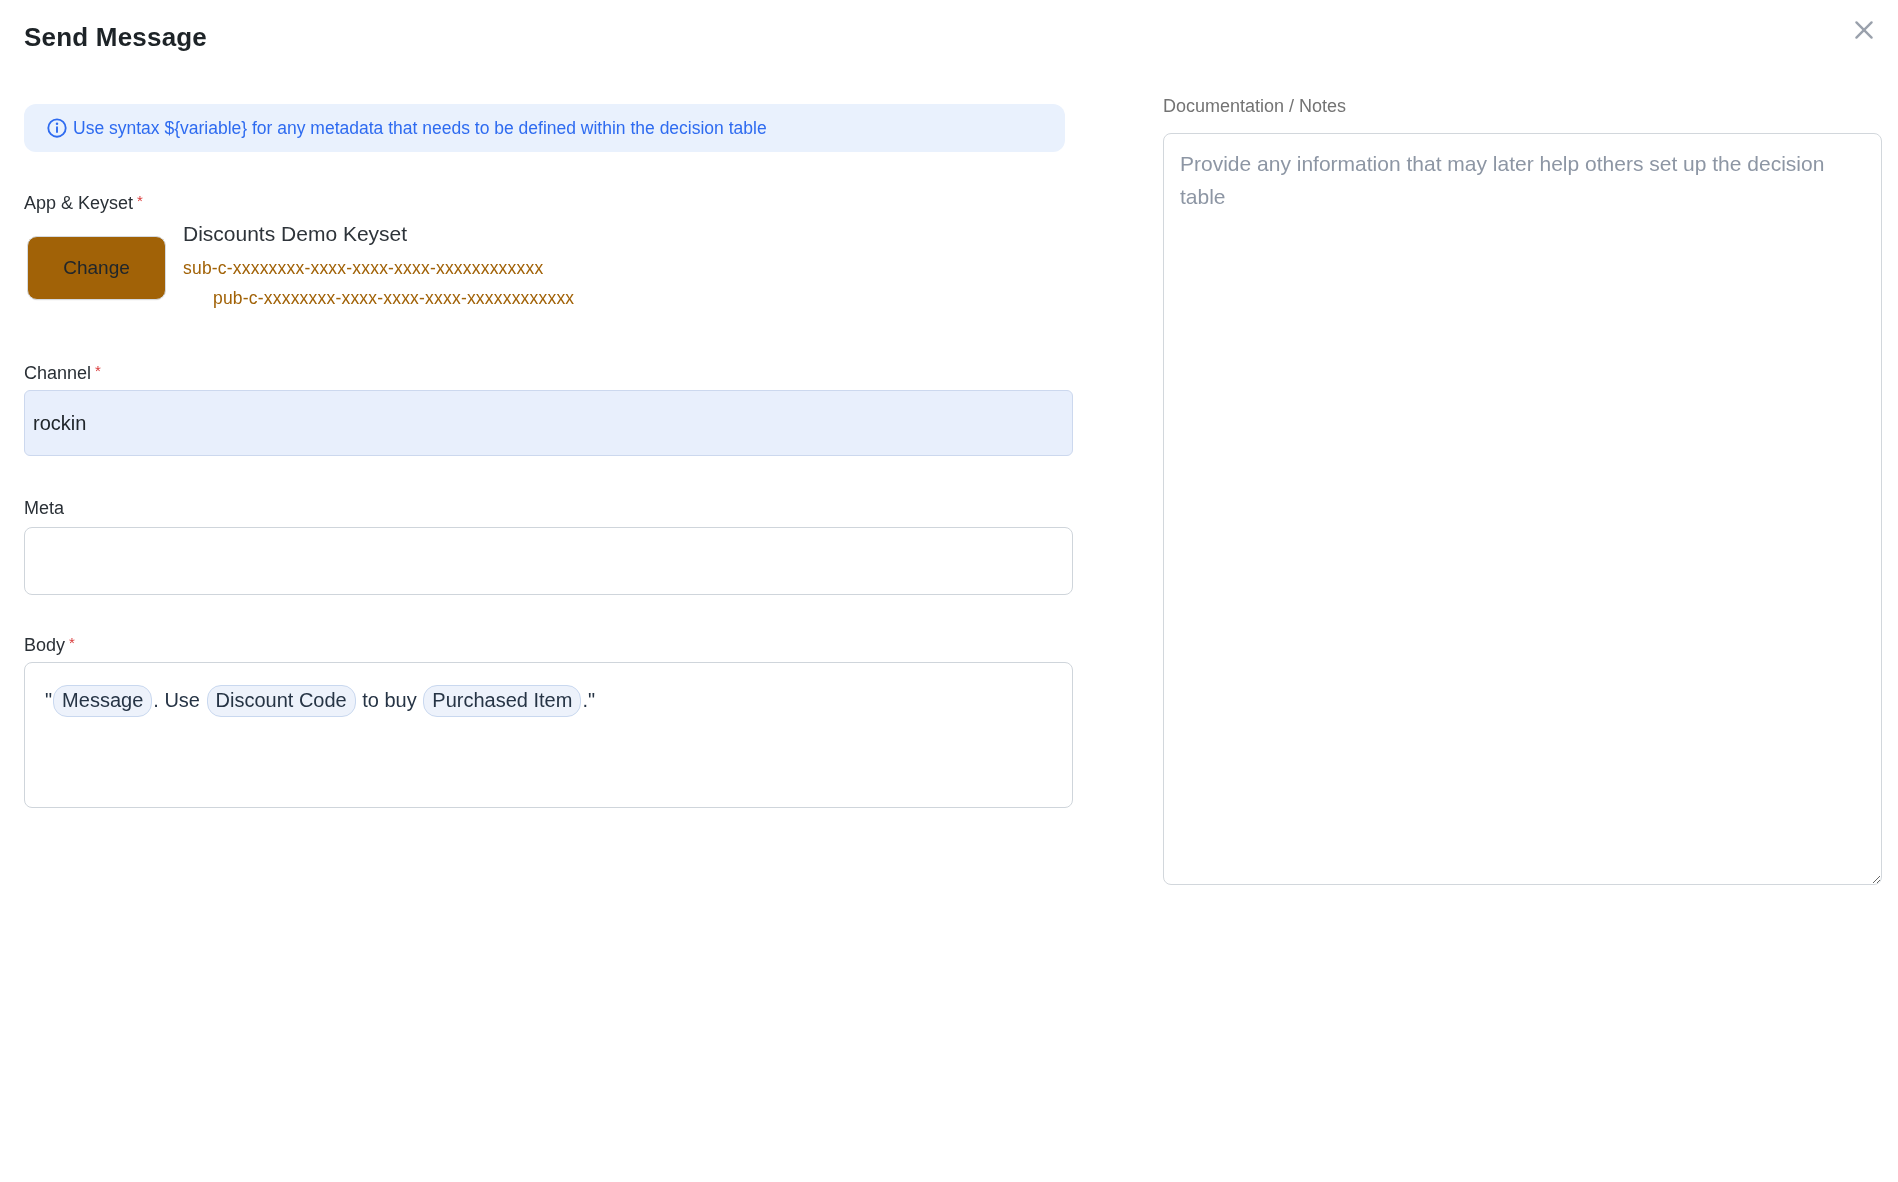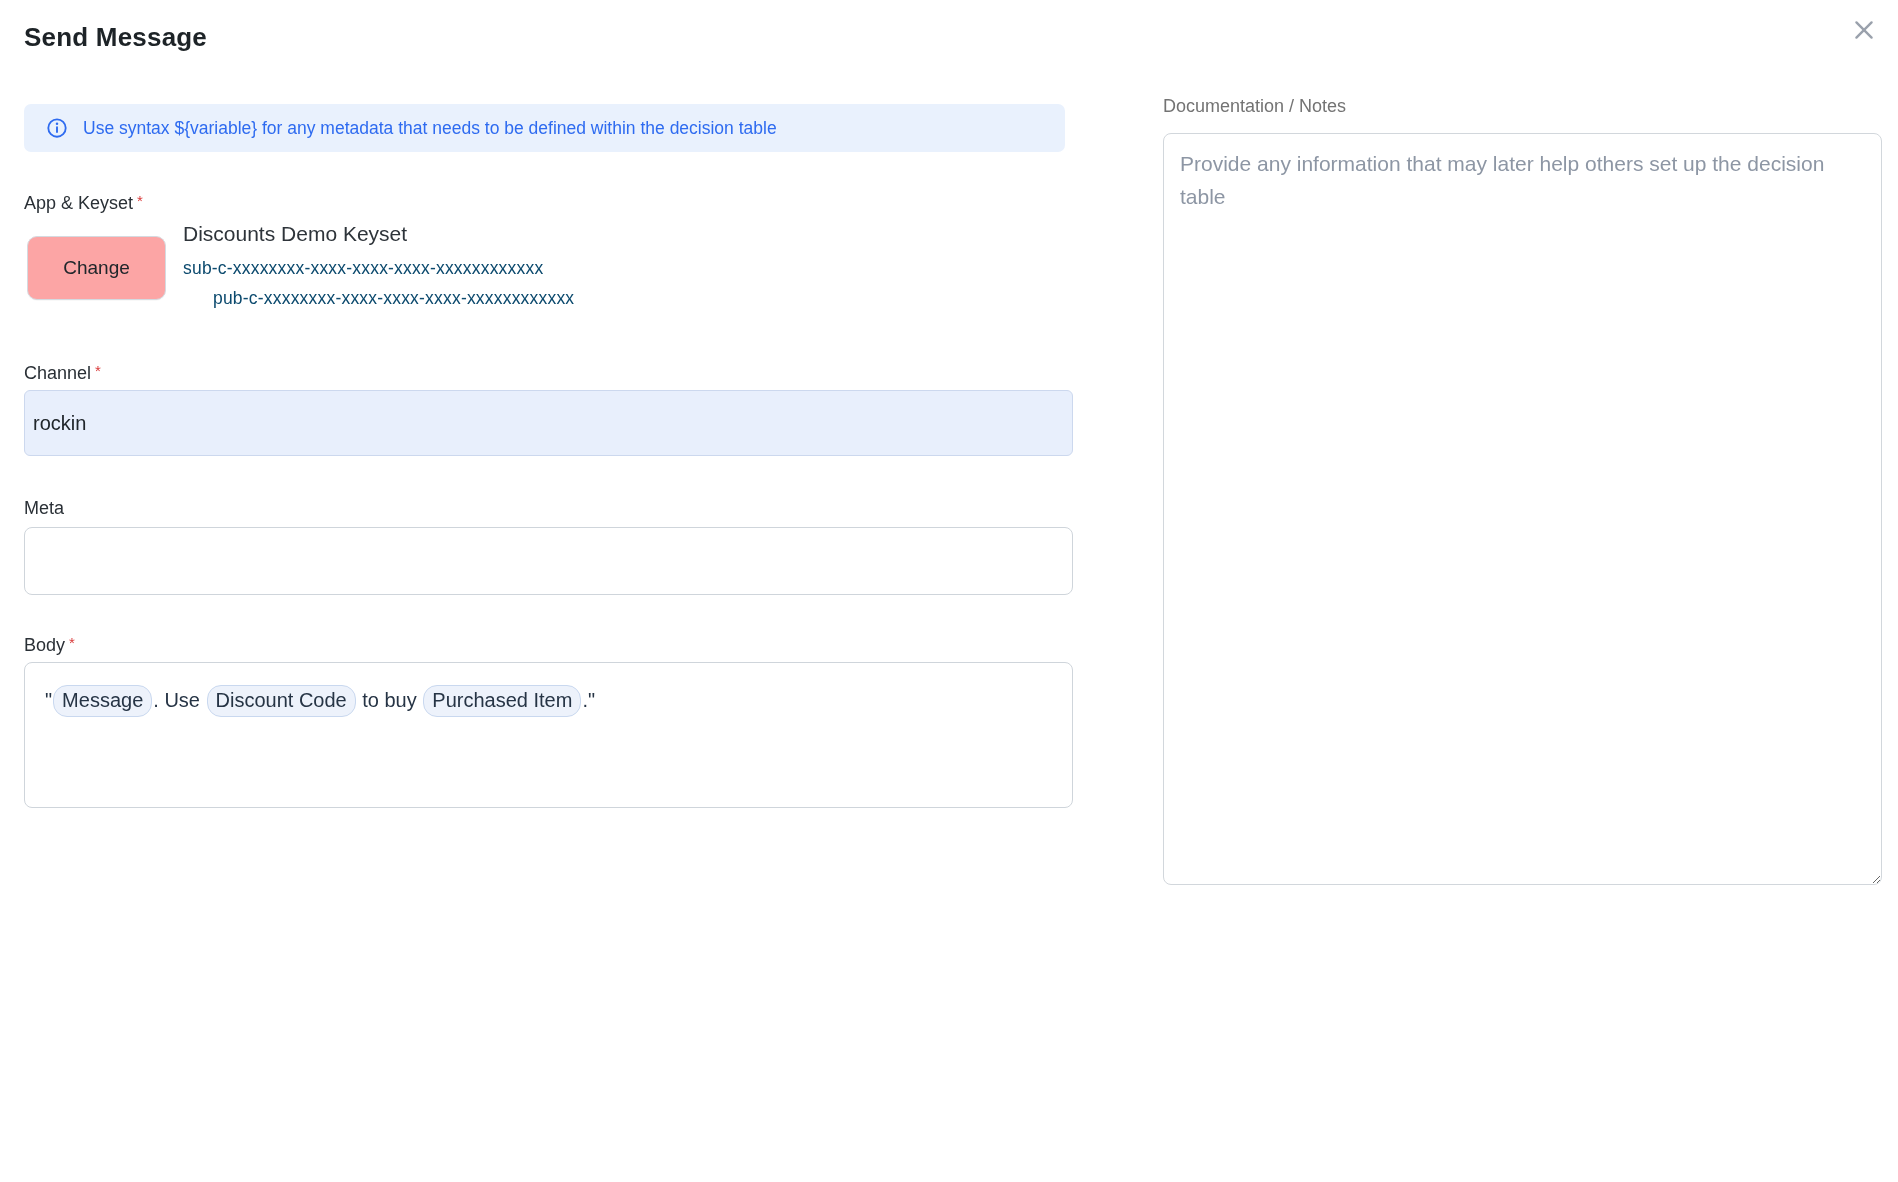--- a/index.html
+++ b/index.html
@@ -14,31 +14,31 @@
     --required-red:#d93a3a;
   }
   *{margin:0;padding:0;box-sizing:border-box;}
   html,body{background:#ffffff;}
   body{font-family:"Liberation Sans","DejaVu Sans",sans-serif;color:#20262b;}
   .dialog{position:relative;width:1898px;height:914px;background:#fff;overflow:hidden;text-decoration:underline;}
 
   .title{position:absolute;left:24px;top:22px;font-size:26px;font-weight:700;letter-spacing:.2px;color:#1d2327;}
   .close-btn{position:absolute;right:16px;top:12px;width:36px;height:36px;display:flex;align-items:center;justify-content:center;cursor:pointer;background:none;border:none;}
 
-  .banner{position:absolute;left:24px;top:104px;width:1041px;height:48px;background:var(--banner-bg);border-radius:7px;display:flex;align-items:center;gap:15px;padding:0 22px;}
+  .banner{position:absolute;left:24px;top:104px;width:1041px;height:48px;background:var(--banner-bg);border-radius:12px;display:flex;align-items:center;gap:5px;padding:0 22px;}
   .banner .txt{color:var(--accent-blue);font-size:17.5px;}
 
   .field-label{position:absolute;font-size:18px;color:#2a3036;}
   .req{color:var(--required-red);font-size:15px;margin-left:4px;vertical-align:3px;}
 
-  .btn{display:flex;align-items:center;justify-content:center;background:#fca5a5;border:1px solid #d5dae0;border-radius:10px;font-size:19px;color:#20262b;cursor:pointer;font-family:inherit;box-shadow:0 1px 1px rgba(20,30,40,.03);}
+  .btn{display:flex;align-items:center;justify-content:center;background:#a16207;border:1px solid #d5dae0;border-radius:10px;font-size:19px;color:#20262b;cursor:pointer;font-family:inherit;box-shadow:0 1px 1px rgba(20,30,40,.03);}
   .change-btn{position:absolute;left:27px;top:236px;width:139px;height:64px;}
 
   .keyset-name{position:absolute;left:183px;top:222px;font-size:21px;color:#2e343a;}
-  .keyset-key{position:absolute;left:183px;font-size:17.5px;color:#0c4a6e;letter-spacing:.2px;}
+  .keyset-key{position:absolute;left:183px;font-size:17.5px;color:#a16207;letter-spacing:.2px;}
   .sub-key{top:258px;}
   .pub-key{top:288px;margin-left:30px;}
 
   .text-input{position:absolute;left:24px;width:1049px;height:66px;border:1px solid #cfd5db;border-radius:8px;background:#fff;font-size:20px;color:#20262b;padding:0 8px;font-family:inherit;outline:none;}
   .channel-input{top:390px;background:var(--channel-bg);border:1px solid #ccd8ee;border-radius:6px;}
   .meta-input{top:527px;height:68px;}
 
   .body-editor{position:absolute;left:24px;top:662px;width:1049px;height:146px;border:1px solid #cfd5db;border-radius:8px;background:#fff;padding:20px 20px;font-size:20px;color:#263445;cursor:text;line-height:34px;}
   .chip{display:inline-block;background:var(--chip-bg);border:1px solid var(--chip-border);border-radius:14px;padding:1px 8px 3px;margin:0 1px;color:#263445;line-height:26px;}
 

